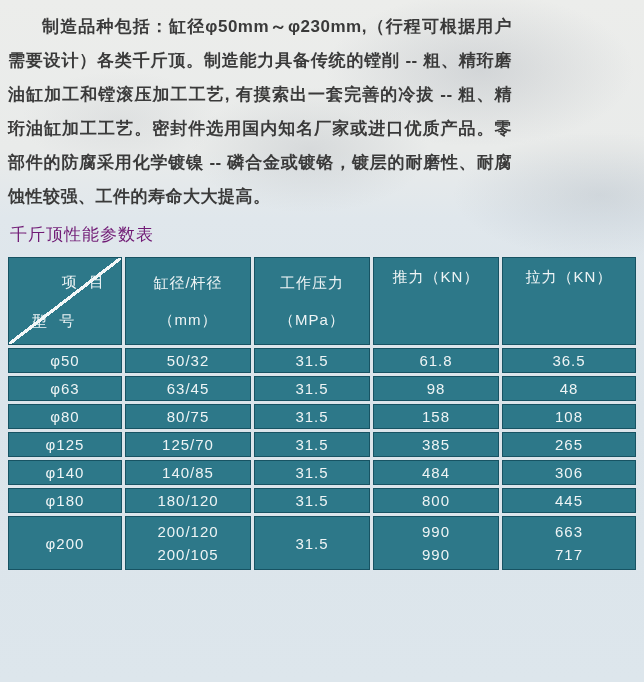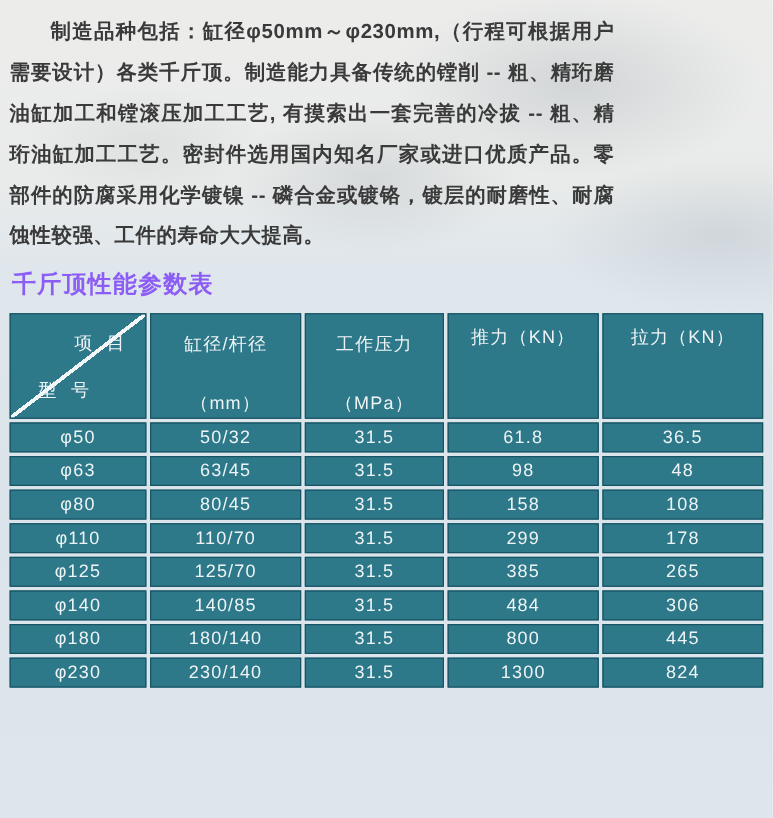--- a/index.html
+++ b/index.html
@@ -17,21 +17,21 @@
 
   .intro {
     margin: 0; padding: 10px 8px 0 8px;
     font-size: 17px; line-height: 34px; font-weight: 600;
     color: #3a3a3a; letter-spacing: 0.5px;
     text-indent: 2em; text-align: justify;
   }
 
   .table-title {
     margin: 9px 0 8px 10px;
-    font-size: 20px; color: #8b5cf6; letter-spacing: 1px; font-weight: bold;
+    font-size: 17px; color: #701a75; letter-spacing: 1px;
   }
 
   table.perf {
     border-collapse: separate; border-spacing: 3px;
     table-layout: fixed; width: 634px; margin-left: 5px;
     background: transparent;
   }
   col.c1 { width: 114px; } col.c2 { width: 126px; } col.c3 { width: 116px; }
   col.c4 { width: 126px; } col.c5 { width: auto; }
 
@@ -42,21 +42,21 @@
     font-size: 15px; font-weight: normal;
     text-align: center; vertical-align: middle;
     padding: 0; box-sizing: border-box;
     letter-spacing: 1px;
   }
   tr.header-row th { height: 88px; margin-left: 32px; }
 
   th .stack2 {
     height: 100%; display: flex; flex-direction: column;
     justify-content: space-between; align-items: center;
-    padding: 16px 0 2px 0; box-sizing: border-box;
+    padding: 16px 0 14px 0; box-sizing: border-box;
   }
   th .top-only {
     height: 100%; display: flex; flex-direction: column;
     align-items: center; padding-top: 10px; box-sizing: border-box;
   }
 
   th.corner {
     position: relative;
     background-image: linear-gradient(to bottom right,
       transparent calc(50% - 1.6px), #f4f7f8 calc(50% - 1.6px),
@@ -127,56 +127,52 @@
     </tr>
     <tr class="r-single">
       <td>φ63</td>
       <td>63/45</td>
       <td>31.5</td>
       <td>98</td>
       <td>48</td>
     </tr>
     <tr class="r-single">
       <td>φ80</td>
-      <td>80/45</td>
+      <td>80/75</td>
       <td>31.5</td>
       <td>158</td>
       <td>108</td>
-    </tr>
-    <tr class="r-single">
-      <td>φ110</td>
-      <td>110/70</td>
-      <td>31.5</td>
-      <td>299</td>
-      <td>178</td>
     </tr>
     <tr class="r-single">
       <td>φ125</td>
       <td>125/70</td>
       <td>31.5</td>
       <td>385</td>
       <td>265</td>
     </tr>
     <tr class="r-single">
       <td>φ140</td>
       <td>140/85</td>
       <td>31.5</td>
       <td>484</td>
       <td>306</td>
     </tr>
     <tr class="r-single">
       <td>φ180</td>
-      <td>180/140</td>
+      <td>180/120</td>
       <td>31.5</td>
       <td>800</td>
       <td>445</td>
     </tr>
-    <tr class="r-single">
-      <td>φ230</td>
-      <td>230/140</td>
+    <tr class="r-double">
+      <td>φ200</td>
+      <td>200/120
+200/105</td>
       <td>31.5</td>
-      <td>1300</td>
-      <td>824</td>
+      <td>990
+990</td>
+      <td>663
+717</td>
     </tr>
   </tbody>
     </table>
 
 </div>
 
 </body></html>

